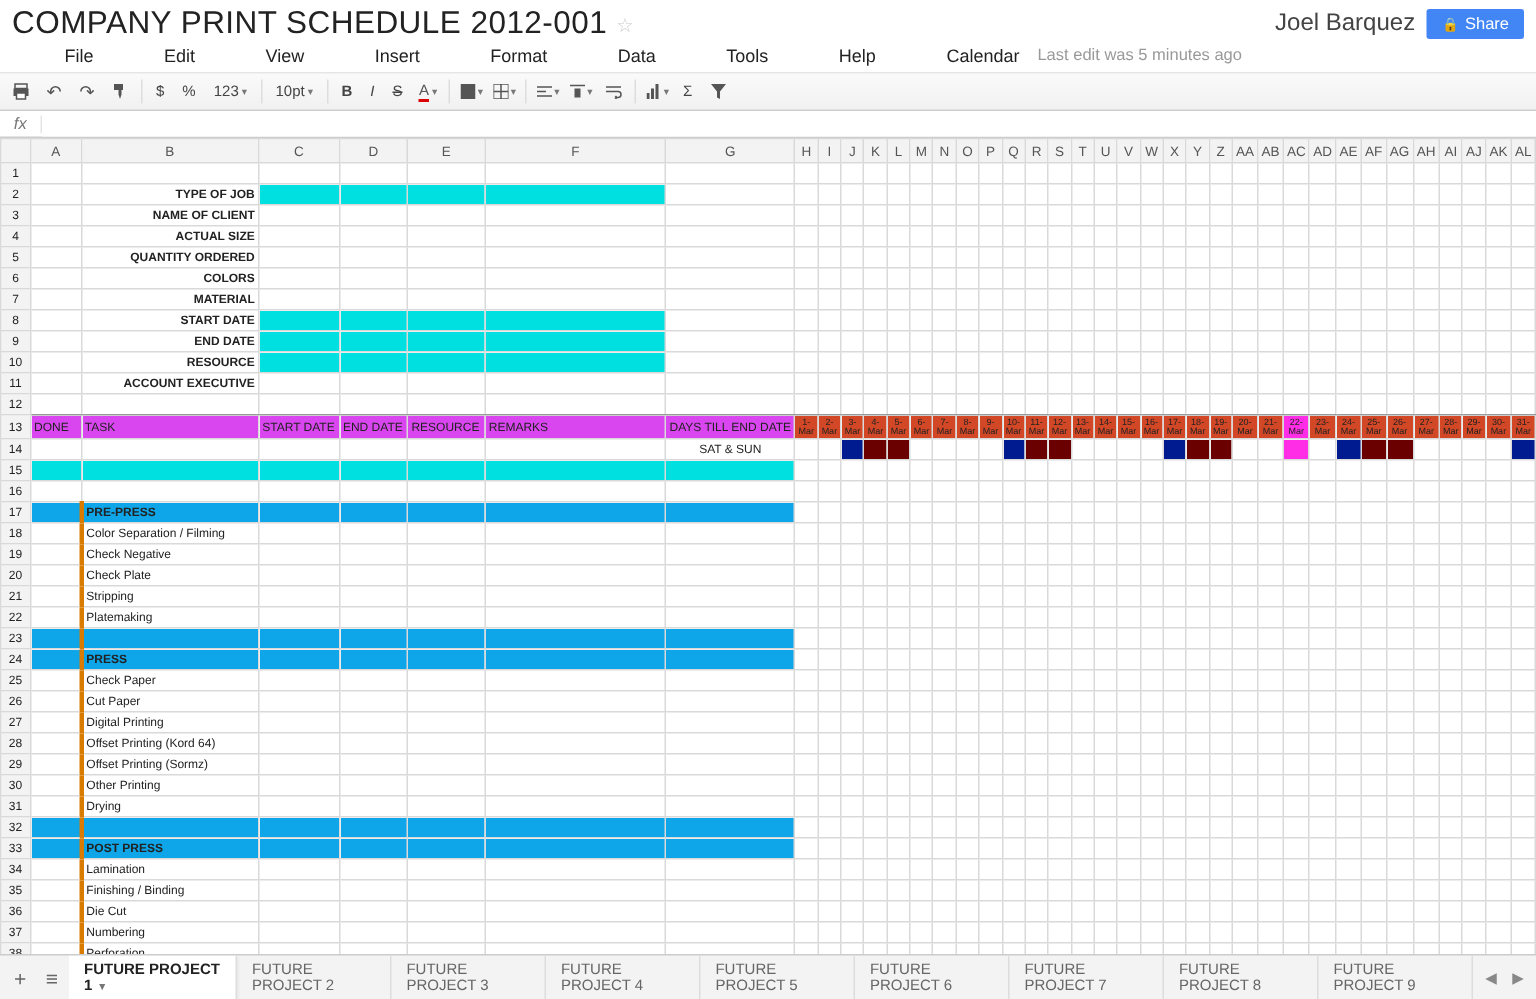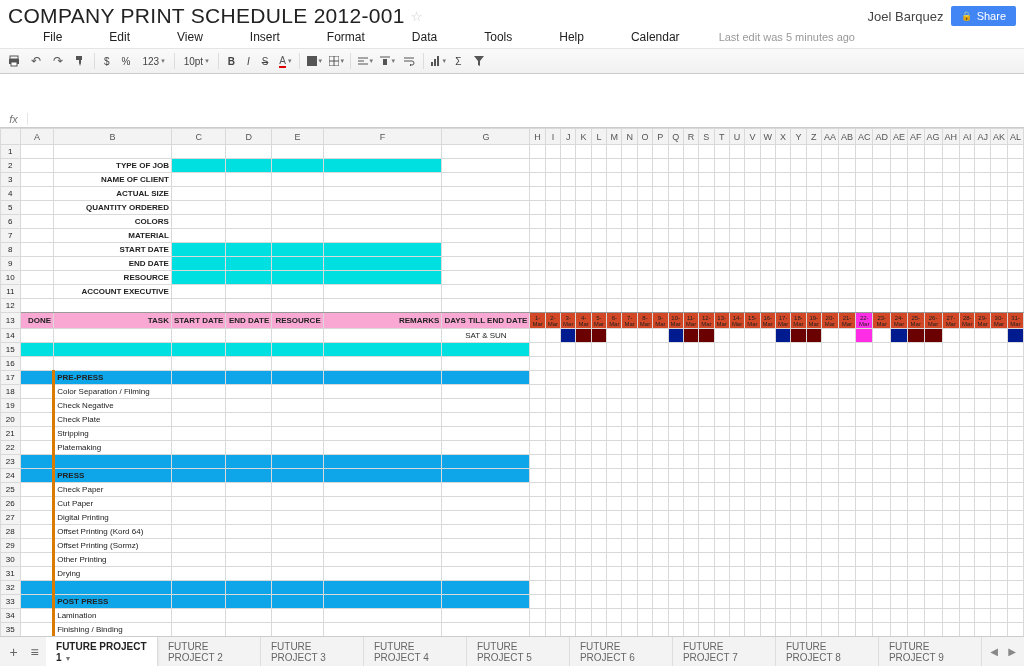--- a/index.html
+++ b/index.html
@@ -1,52 +1,52 @@
 <!DOCTYPE html>
 <html><head>
 <meta charset="utf-8">
 <style>
 * { box-sizing: border-box; margin: 0; padding: 0; }
 html, body { width: 1024px; height: 666px; font-family: Arial, Helvetica, sans-serif; font-size: 11px; background: #fff; overflow: hidden; color: #222; }
 .titlebar { display: flex; align-items: center; padding: 4px 8px 0 8px; }
 .doc-title { font-size: 21px; font-weight: 400; color: #222; letter-spacing: .3px; }
 .star { margin-left: 6px; color: #ccc; font-size: 13px; }
 .titlebar .spacer { flex: 1; }
-.user-name { font-size: 13px; color: #444; margin-right: 8px; }
+.user-name { font-size: 16px; color: #444; margin-right: 8px; }
 .share-btn { background: #4285f4; color: #fff; border-radius: 2px; padding: 4px 10px; font-size: 11px; display: inline-flex; align-items: center; gap: 4px; cursor: pointer; }
 .share-btn .lock { font-size: 9px; }
 .menubar { display: flex; align-items: center; gap: 12px; padding: 2px 8px 4px 8px; }
 .menubar .mi { color: #222; font-size: 12px; cursor: pointer; margin-left: 35px; }
-.last-edit { color: #999; font-size: 11px; margin-left: 27px; }
+.last-edit { color: #999; font-size: 11px; margin-left: 0; }
 .toolbar { display: flex; align-items: center; gap: 6px; padding: 3px 6px; border-top: 1px solid #e5e5e5; border-bottom: 1px solid #ccc; background: linear-gradient(#fafafa,#f1f1f1); height: 26px; }
 .tool { width: 16px; height: 16px; display: inline-flex; align-items: center; justify-content: center; color: #555; font-size: 12px; cursor: pointer; }
 .tool.sep { width: 1px; height: 16px; background: #ddd; cursor: default; }
 .tool.txt { width: auto; padding: 0 3px; font-size: 10px; color: #444; }
 .tool.dd::after { content: "▾"; font-size: 7px; margin-left: 2px; color: #777; }
-.formula-bar { display:flex; align-items:center; height:18px; border-bottom:1px solid #ccc;margin-top:36px; }
+.formula-bar { display:flex; align-items:center; height:18px; border-bottom:1px solid #ccc; }
 .fx-label { width:28px; text-align:center; font-style:italic; color:#777; border-right:1px solid #e5e5e5; font-size:11px; }
 .fx-input { flex:1; border:none; outline:none; padding:0 6px; font-size:11px; height:100%; }
 
 
 .grid-wrap { position: relative; height: 556px; overflow: hidden; border-bottom:1px solid #ccc;}
 table.sheet { border-collapse: collapse; table-layout: fixed; }
 table.sheet th, table.sheet td { border: 1px solid #d9d9d9; height: 14px; font-size: 8px; padding: 0 2px; overflow: hidden; white-space: nowrap; color:#222;}
 table.sheet thead th { background: #f3f3f3; font-weight: normal; color: #555; text-align: center; height: 16px; font-size: 9px;}
 th.rowhdr { background: #f3f3f3; text-align: center; width: 22px; font-weight: normal; color: #555; font-size:9px;}
 .col-corner { width: 22px; }
 
 
 .cA{width:36px}.cB{width:126px}.cC{width:54px}.cD{width:46px}.cE{width:52px}
 .cF{width:150px}.cG{width:40px}.cSmall{width:15px}
 
 
 .bold{font-weight:700}
 .right{text-align:right}
 .cyan{background:#00e0e0}
-.hdr-red{background:#f9a8d4;color:#fff;font-weight:700;text-align:right;font-size:8px;height:26px}
+.hdr-red{background:#d946ef;color:#fff;font-weight:400;text-align:left;font-size:8px;height:26px}
 .hdr-red2{background:#d24726;color:#fff;font-size:6px;text-align:center;line-height:1;height:26px;padding:1px 0}
 .date-top{display:block;font-size:6px}
 .sat{font-size:6px;color:#777;text-align:center}
 .grey{background:#0ea5e9}
 .orange-left{border-left:3px solid #d97b00 !important}
 .navy{background:#001b8f}
 .maroon{background:#6b0000}
 .mag{background:#ff2ee6}
 .darkunder{border-bottom:1px solid #999 !important}
 

